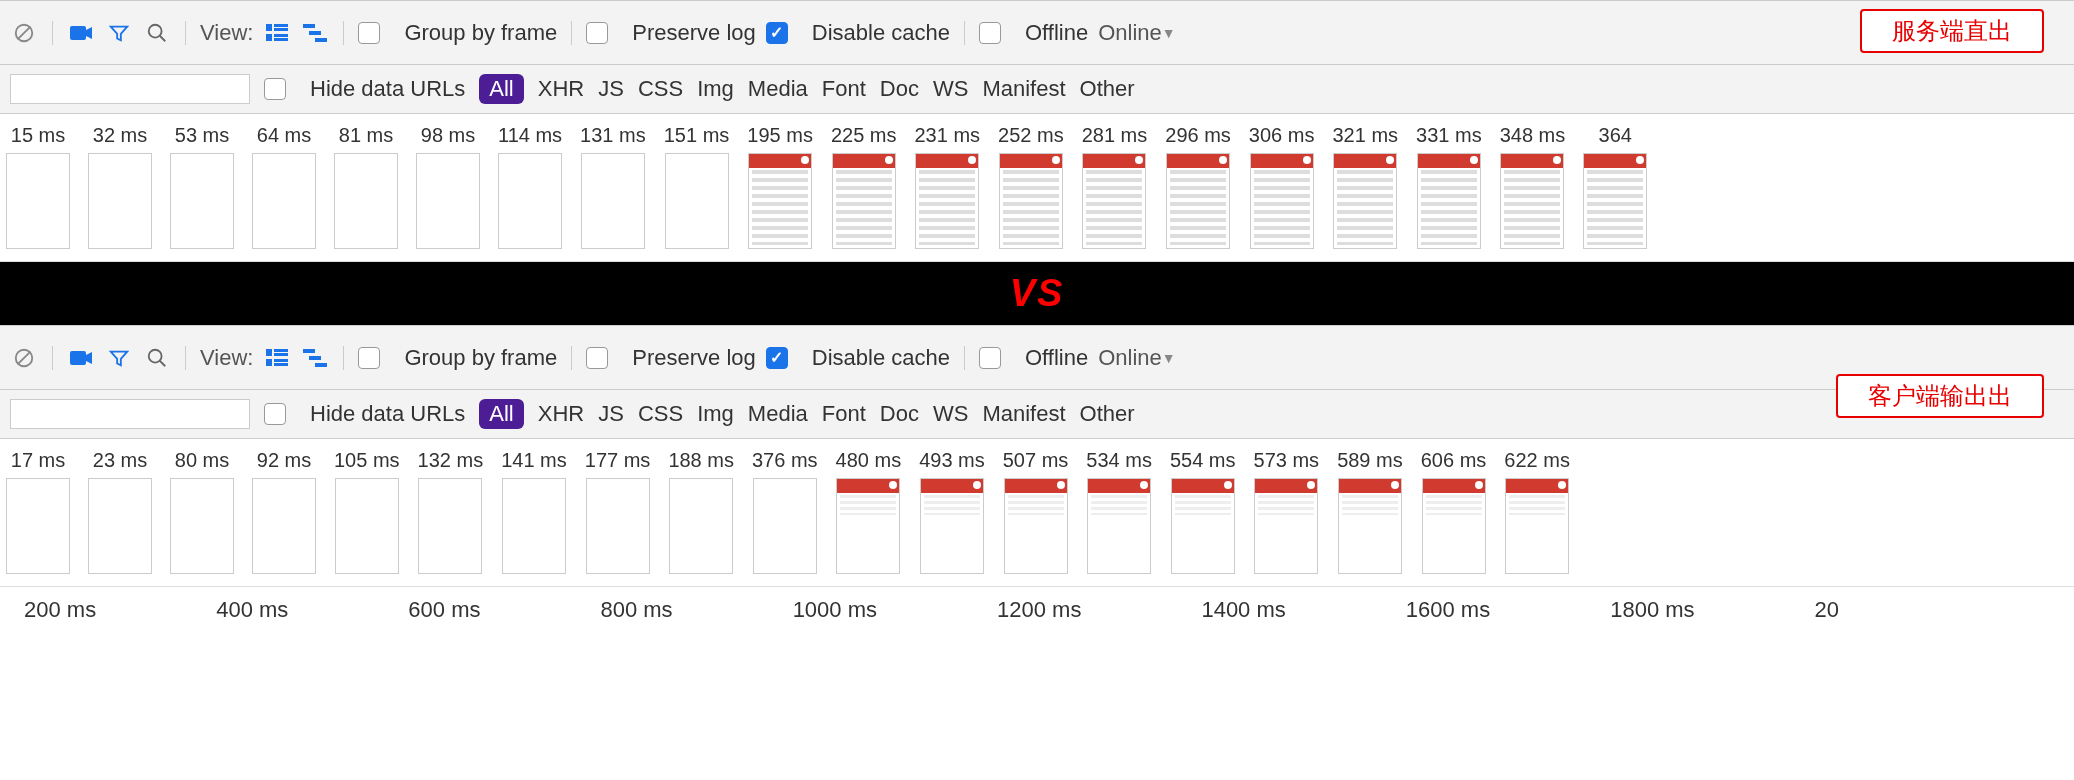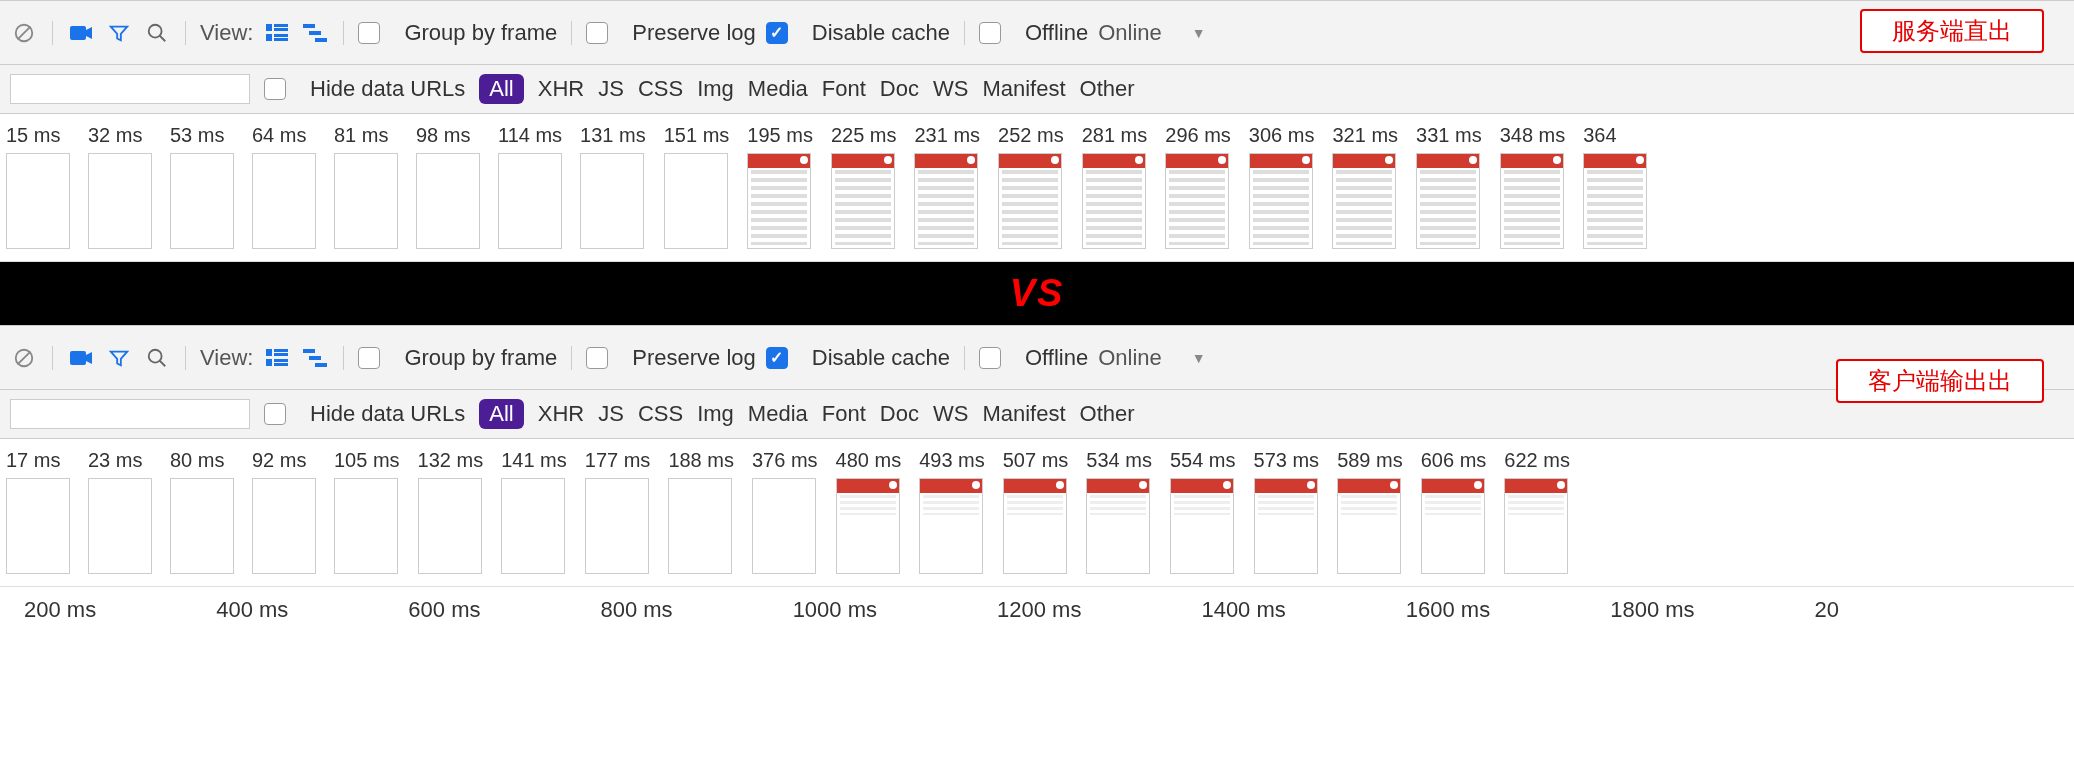--- a/index.html
+++ b/index.html
@@ -42,21 +42,21 @@
   .chkbox {
     width: 22px; height: 22px;
     border: 1px solid #999;
     border-radius: 4px;
     background: #fff;
     display: inline-flex; align-items: center; justify-content: center;
   }
   .chkbox.checked { background: #1a73e8; border-color: #1a73e8; }
   .chkbox.checked::after { content: "✓"; color: #fff; font-size: 16px; font-weight: bold; }
   .select {
-    display: inline-flex; align-items: center; gap: 30px; color: #555; font-size: 22px;
+    display: inline-flex; align-items: center; color: #555; font-size: 22px;
   }
   .chevron { color: #888; font-size: 14px; }
   .badge-box {
     position: absolute;
     right: 30px;
     top: 8px;
     border: 2px solid #e60000;
     color: #e60000;
     padding: 4px 30px;
     font-size: 24px;
@@ -84,20 +84,21 @@
     border-bottom: 1px solid #ddd;
   }
   .frames-row {
     display: flex;
     gap: 18px;
     padding: 0 6px 12px 6px;
   }
   .frame-col {
     display: flex;
     flex-direction: column;
+    align-items: center;
     gap: 6px;
   }
   .frame-time { font-size: 20px; color: #333; white-space: nowrap; }
   .thumb {
     width: 64px; height: 96px;
     border: 1px solid #ccc;
     background: #fff;
     position: relative;
     overflow: hidden;
   }
@@ -423,21 +424,21 @@
     </label>
     <span class="sep"></span>
     <label class="chk">
       <span class="chkbox"></span>
       <span>Offline</span>
     </label>
     <span class="select">
       <span>Online</span>
       <span class="chevron">▼</span>
     </span>
-    <div class="badge-box" style="top:33px">客户端输出出</div>
+    <div class="badge-box" style="top:48px">客户端输出出</div>
   </div>
 
   <div class="filterbar">
     <div class="filter-input"></div>
     <label class="chk">
       <span class="chkbox"></span>
       <span>Hide data URLs</span>
     </label>
     <span class="pill">All</span>
     <span class="filter-link">XHR</span>

